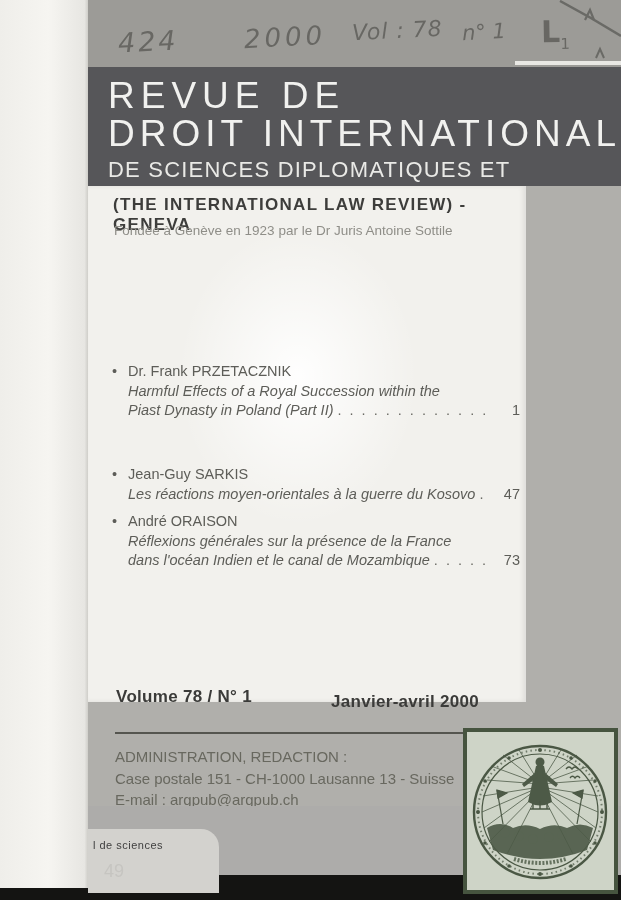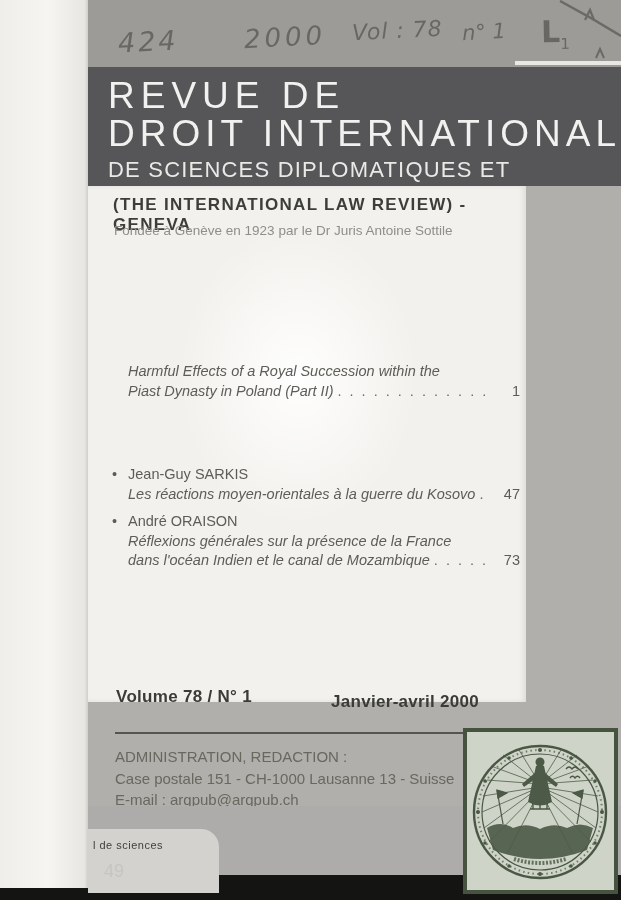--- a/index.html
+++ b/index.html
@@ -97,20 +97,21 @@
     <div class="mh2">DROIT INTERNATIONAL</div>
     <div class="mh3">DE SCIENCES DIPLOMATIQUES ET POLITIQUES</div>
   </div>
 
   <div class="panel">
     <div class="glare"></div>
     <div class="eng-title">(THE INTERNATIONAL LAW REVIEW) - GENEVA</div>
     <div class="founded">Fondée à Genève en 1923 par le Dr Juris Antoine Sottile</div>
 
     <div class="toc-item toc-a1">
+      <div class="toc-author"><span class="toc-bullet">•</span><span>Dr. Frank PRZETACZNIK</span></div>
       <div class="toc-title">Harmful Effects of a Royal Succession within the</div>
       <div class="toc-last">
         <span class="t">Piast Dynasty in Poland (Part II)</span>
         <span class="dots">. . . . . . . . . . . . . . . . . . . . . . . . . . . . .</span>
         <span class="pagenum">1</span>
       </div>
     </div>
 
     <div class="toc-item toc-a2">
       <div class="toc-author"><span class="toc-bullet">•</span><span>Jean-Guy SARKIS</span></div>

